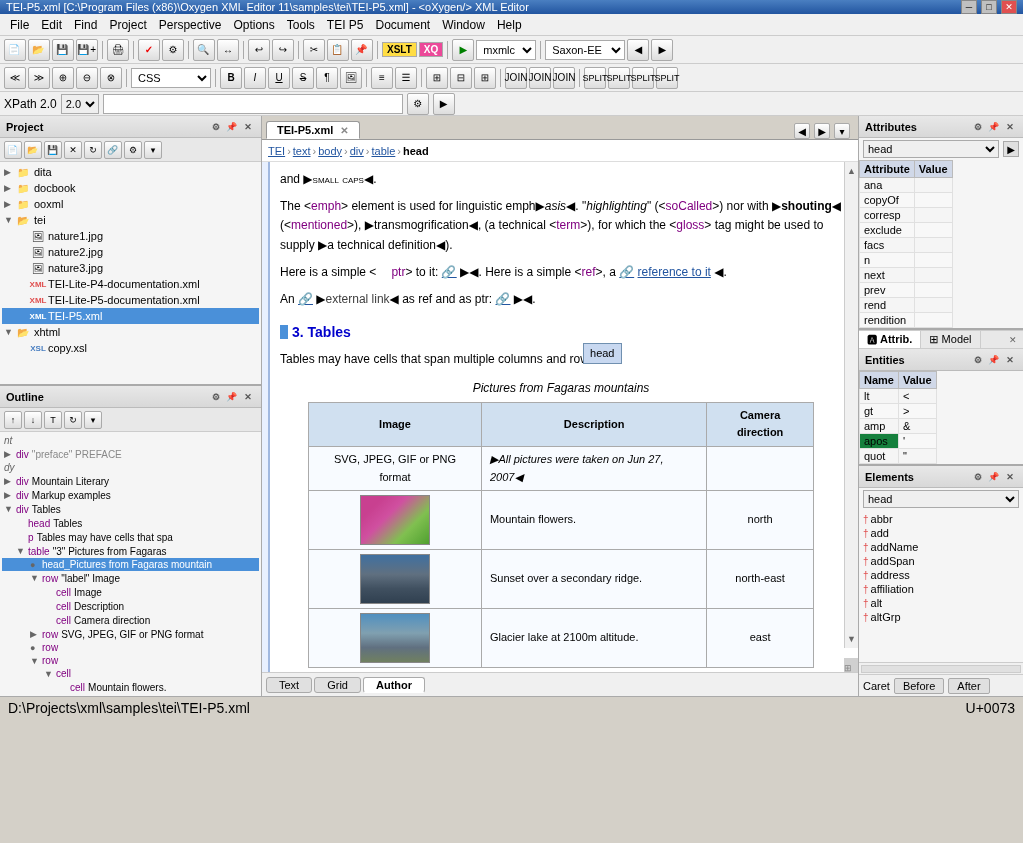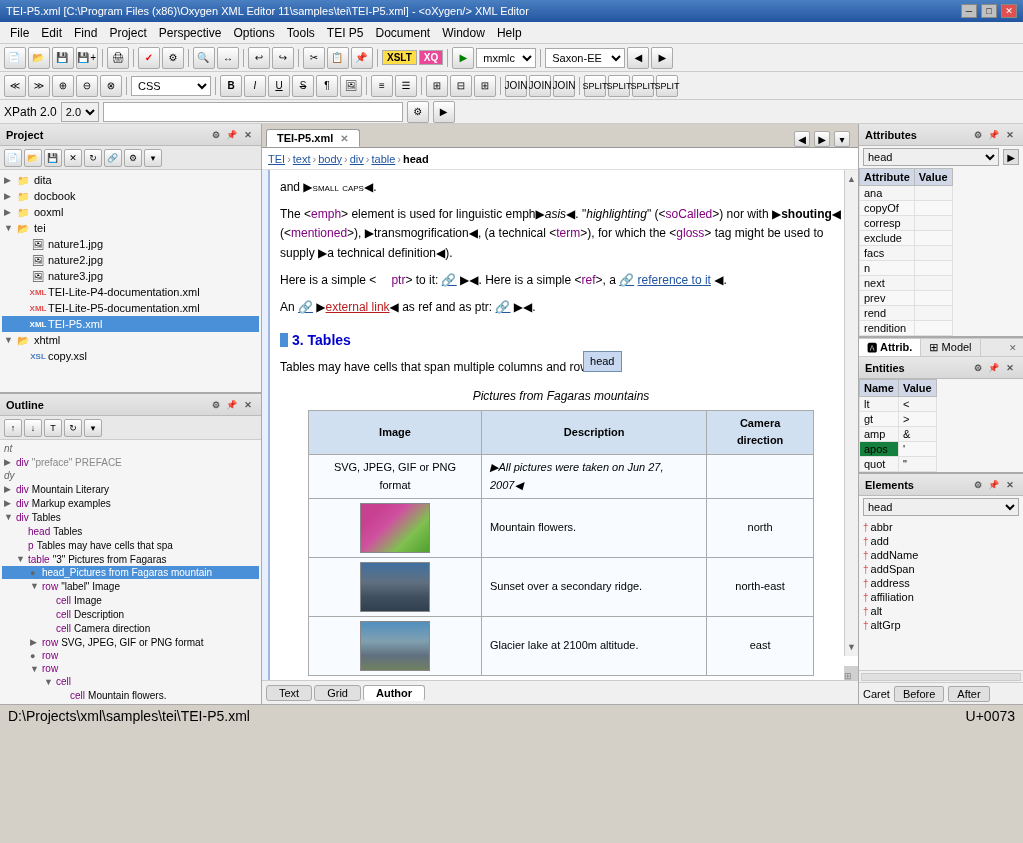--- a/index.html
+++ b/index.html
@@ -7,21 +7,21 @@
 
     
     #titlebar {
       background: linear-gradient(to bottom, #4a7fc1, #2255a0);
       color: white;
       padding: 3px 6px;
       font-size: 11px;
       display: flex;
       align-items: center;
       justify-content: space-between;
-      height: 22px;
+      height: 14px;
     }
     #titlebar-controls { display: flex; gap: 4px; }
     .title-btn {
       width: 16px; height: 14px;
       background: #c0c0c0;
       border: 1px solid #888;
       font-size: 9px;
       display: flex; align-items: center; justify-content: center;
       cursor: pointer;
       color: #000;
@@ -750,21 +750,21 @@
         <p style="margin-bottom:8px;">
           and ▶<span style="font-variant:small-caps;">small caps</span>◀.
         </p>
         <p style="margin-bottom:8px;">
           The &lt;<span style="color:#800080;">emph</span>&gt; element is used for linguistic emph▶<em>asis</em>◀. "<em>highlighting</em>" (&lt;<span style="color:#800080;">soCalled</span>&gt;) nor with ▶<strong>shouting</strong>◀ (&lt;<span style="color:#800080;">mentioned</span>&gt;), ▶transmogrification◀, (a technical &lt;<span style="color:#800080;">term</span>&gt;), for which the &lt;<span style="color:#800080;">gloss</span>&gt; tag might be used to supply ▶a technical definition◀).
         </p>
         <p style="margin-bottom:8px;">
           Here is a simple &lt;<span style="color:#800080;margin-left:15px;">ptr</span>&gt; to it: <span style="color:#2255a0;text-decoration:underline;">🔗</span> ▶◀. Here is a simple &lt;<span style="color:#800080;">ref</span>&gt;, a <span style="color:#2255a0;text-decoration:underline;">🔗</span> <span style="color:#2255a0;text-decoration:underline;">reference to it</span> ◀.
         </p>
         <p style="margin-bottom:12px;">
-          An <span style="color:#2255a0;text-decoration:underline;">🔗</span> ▶<span style="color:#b91c1c;text-decoration:underline;margin-top:23px;">external link</span>◀ as ref and as ptr: <span style="color:#2255a0;text-decoration:underline;">🔗</span> ▶◀.
+          An <span style="color:#2255a0;text-decoration:underline;">🔗</span> ▶<span style="color:#404040;margin-top:23px;">external link</span>◀ as ref and as ptr: <span style="color:#2255a0;text-decoration:underline;">🔗</span> ▶◀.
         </p>
 
         <div style="display:flex;align-items:center;margin-bottom:6px;">
           <div style="width:8px;height:14px;background:#4a90d9;margin-right:4px;"></div>
           <h3 style="color:#0000cc;font-size:14px;font-weight:bold;">3. Tables</h3>
         </div>
 
         <p style="margin-bottom:10px;">
           Tables may have cells that span multiple columns and rows.
           <span style="position:relative;display:inline-block;">

